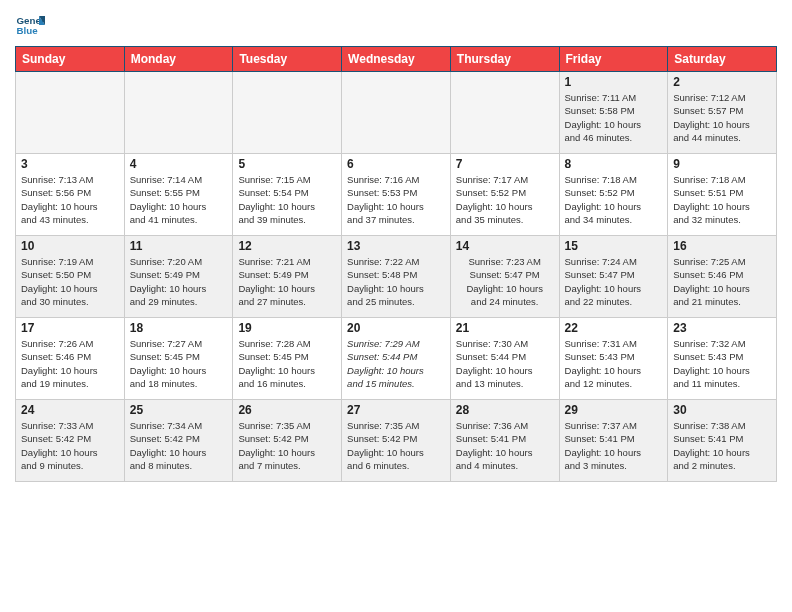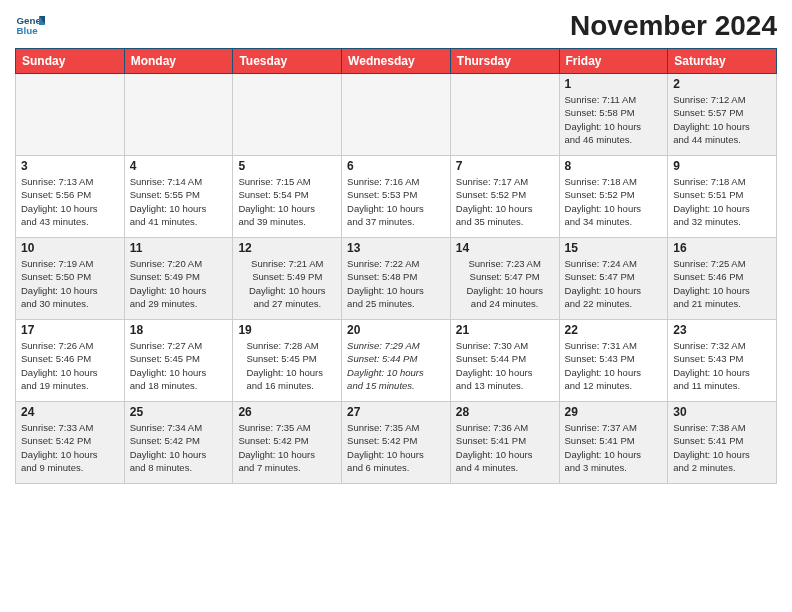--- a/index.html
+++ b/index.html
@@ -90,21 +90,20 @@
   <div class="header-row">
     <div class="logo">
       <svg class="logo-icon" viewBox="0 0 40 40">
         <text x="2" y="18" font-size="13" font-weight="bold" fill="#1a5276">General</text>
         <text x="2" y="32" font-size="13" font-weight="bold" fill="#2980b9">Blue</text>
         <polygon points="32,8 40,20 32,20" fill="#2980b9"></polygon>
         <polygon points="32,8 40,8 40,20" fill="#1a5276"></polygon>
       </svg>
     </div>
     <div class="title-block">
-      <div class="month-title">November 2024</div>
     </div>
   </div>
 
   <table class="calendar">
     <thead>
       <tr>
       <th>Sunday</th>
           <th>Monday</th>
           <th>Tuesday</th>
           <th>Wednesday</th>
@@ -196,21 +195,21 @@
           </td>
           <td class="shaded">
             <span class="day-number">11</span>
             <div class="day-info" style="white-space: pre-line;">Sunrise: 7:20 AM
 Sunset: 5:49 PM
 Daylight: 10 hours
 and 29 minutes.</div>
           </td>
           <td class="shaded">
             <span class="day-number">12</span>
-            <div class="day-info" style="white-space: pre-line; text-align: center;">Sunrise: 7:21 AM
+            <div class="day-info" style="white-space: pre-line;">Sunrise: 7:21 AM
 Sunset: 5:49 PM
 Daylight: 10 hours
 and 27 minutes.</div>
           </td>
           <td class="shaded">
             <span class="day-number">13</span>
             <div class="day-info" style="white-space: pre-line;">Sunrise: 7:22 AM
 Sunset: 5:48 PM
 Daylight: 10 hours
 and 25 minutes.</div>
@@ -247,21 +246,21 @@
           </td>
           <td>
             <span class="day-number">18</span>
             <div class="day-info" style="white-space: pre-line;">Sunrise: 7:27 AM
 Sunset: 5:45 PM
 Daylight: 10 hours
 and 18 minutes.</div>
           </td>
           <td>
             <span class="day-number">19</span>
-            <div class="day-info" style="white-space: pre-line; margin-left: 8px;">Sunrise: 7:28 AM
+            <div class="day-info" style="white-space: pre-line;">Sunrise: 7:28 AM
 Sunset: 5:45 PM
 Daylight: 10 hours
 and 16 minutes.</div>
           </td>
           <td>
             <span class="day-number">20</span>
             <div class="day-info" style="white-space: pre-line; font-style: italic;">Sunrise: 7:29 AM
 Sunset: 5:44 PM
 Daylight: 10 hours
 and 15 minutes.</div>

